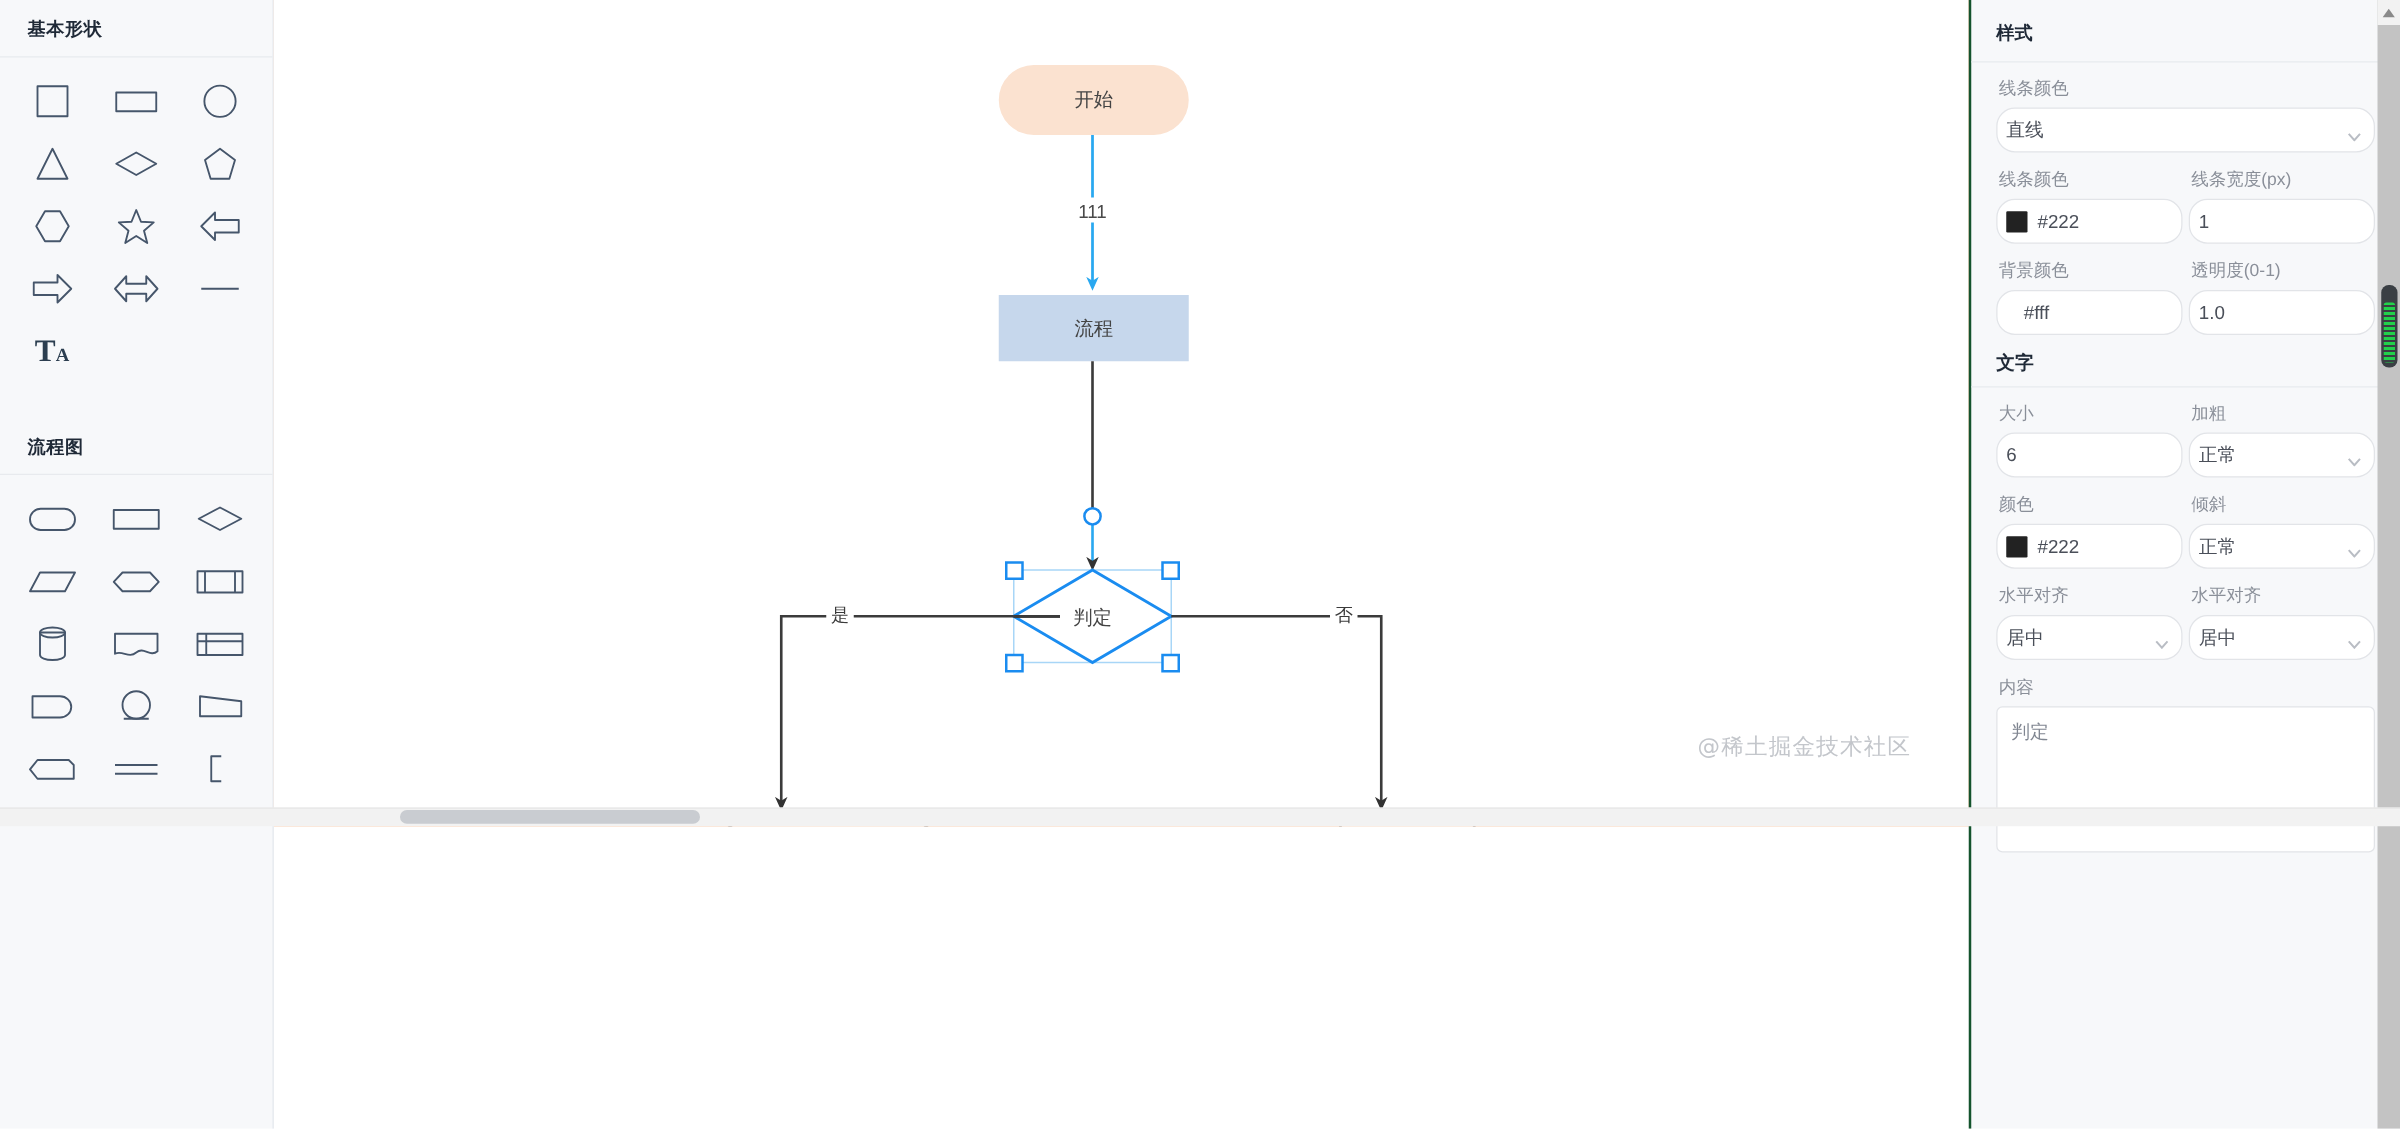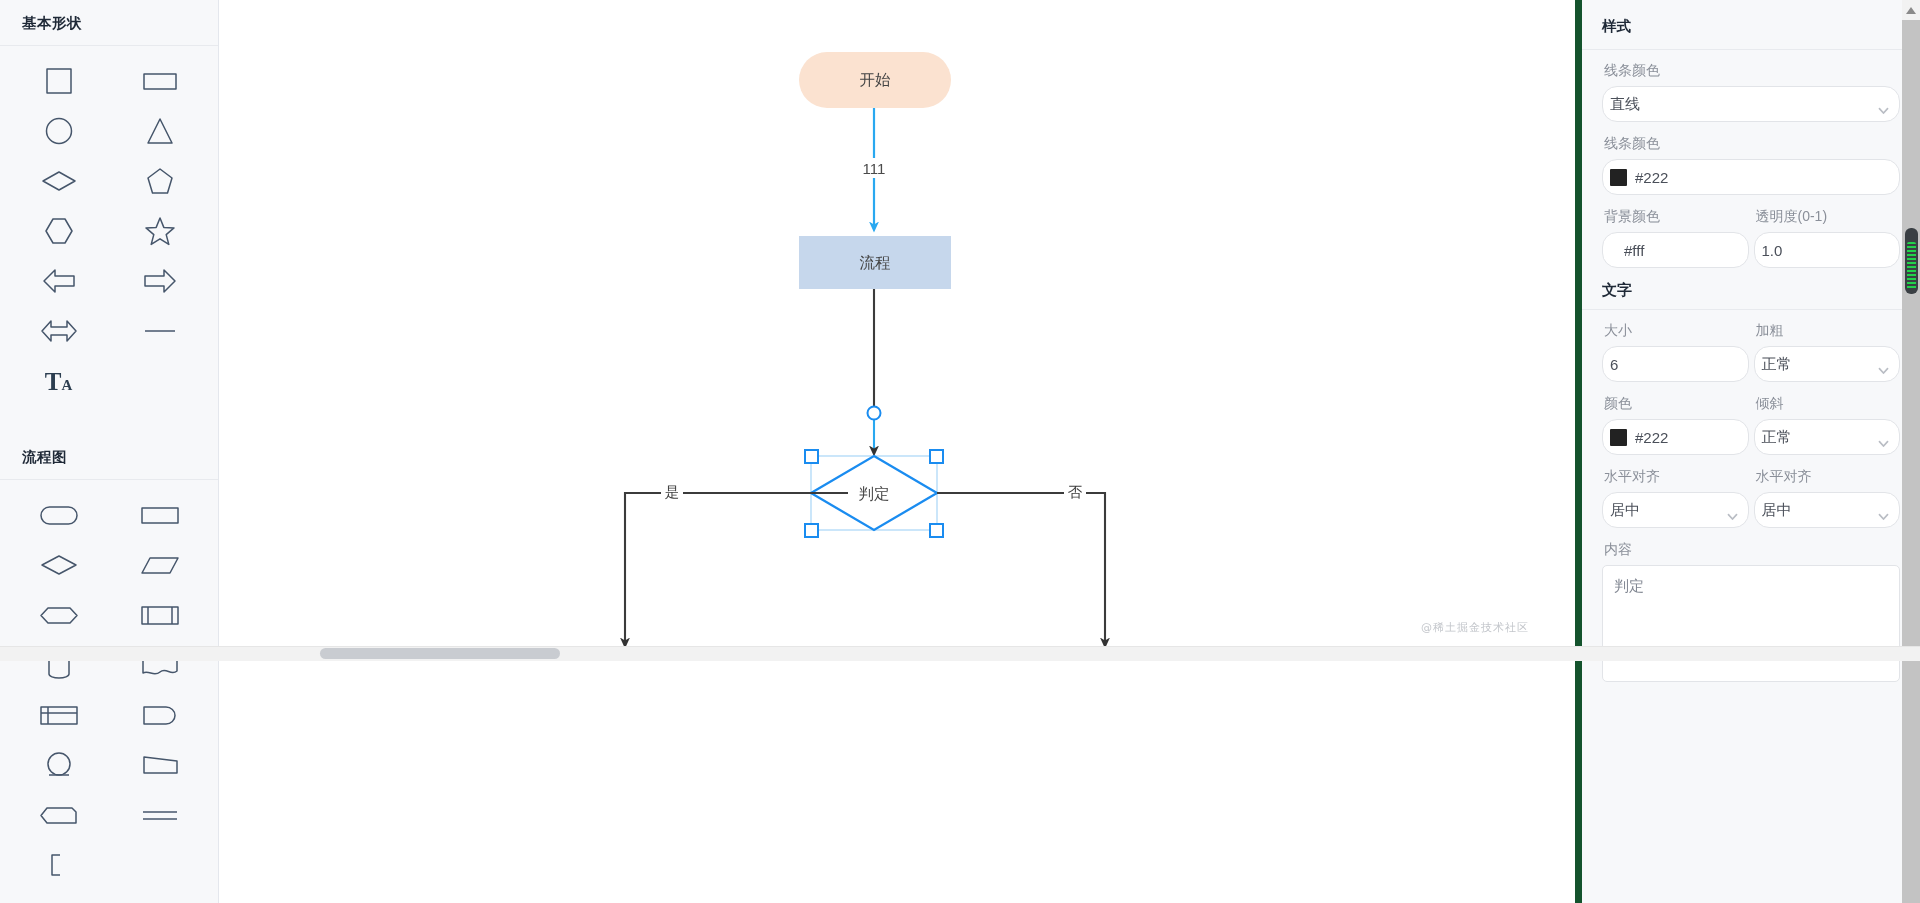--- a/index.html
+++ b/index.html
@@ -33,21 +33,21 @@
     padding: 14px 0 12px 22px;
     letter-spacing: .5px;
   }
   .palette-divider {
     height: 1px;
     background: #e8eaee;
     width: 100%;
   }
   .shape-grid {
     display: grid;
-    grid-template-columns: repeat(2, 1fr);
+    grid-template-columns: repeat(3, 1fr);
     padding: 10px 8px 4px 8px;
     row-gap: 0px;
   }
   .shape-cell {
     height: 50px;
     display: flex;
     align-items: center;
     justify-content: center;
     cursor: pointer;
   }
@@ -78,35 +78,35 @@
   .canvas-wrap {
     flex: 1 1 auto;
     position: relative;
     background: #ffffff;
     overflow: hidden;
   }
   #canvas-svg { display: block; position: absolute; top:0; left:0; }
   .watermark {
     position: absolute;
     right: 46px;
-    bottom: 26px;
+    bottom: 52px;
     color: #c3c6cb;
-    font-size: 11px;
+    font-size: 18px;
     letter-spacing: 1px;
     user-select: none;
     font-family: "DejaVu Sans", sans-serif;
   }
 
   
   .style-panel {
     width: 345px;
     flex: 0 0 345px;
     height: 903px;
     background: #f7f8fa;
-    border-left: 7px solid #14532d;
+    border-left: 2px solid #14532d;
     position: relative;
     padding: 0 0 0 0;
   }
   .sp-title {
     font-size: 14.5px;
     font-weight: bold;
     color: #1f2937;
     padding: 17px 0 13px 20px;
   }
   .sp-rule { height:1px; background:#e8eaee; margin: 0 0 0 0; }
@@ -570,20 +570,26 @@
       <div style="height:13px"></div>
 
       <div class="sp-row">
         <div class="sp-col">
           <span class="sp-label">线条颜色</span>
           <div class="sp-field">
             <span class="swatch" style="background: rgb(34, 34, 34);"></span>
             <span>#222</span>
           </div>
         </div>
+        <div class="sp-col">
+          <span class="sp-label">线条宽度(px)</span>
+          <div class="sp-field">
+            <span>1</span>
+          </div>
+        </div>
       </div>
 
       <div class="sp-row">
         <div class="sp-col">
           <span class="sp-label">背景颜色</span>
           <div class="sp-field">
             <span style="padding-left:14px">#fff</span>
           </div>
         </div>
         <div class="sp-col">

